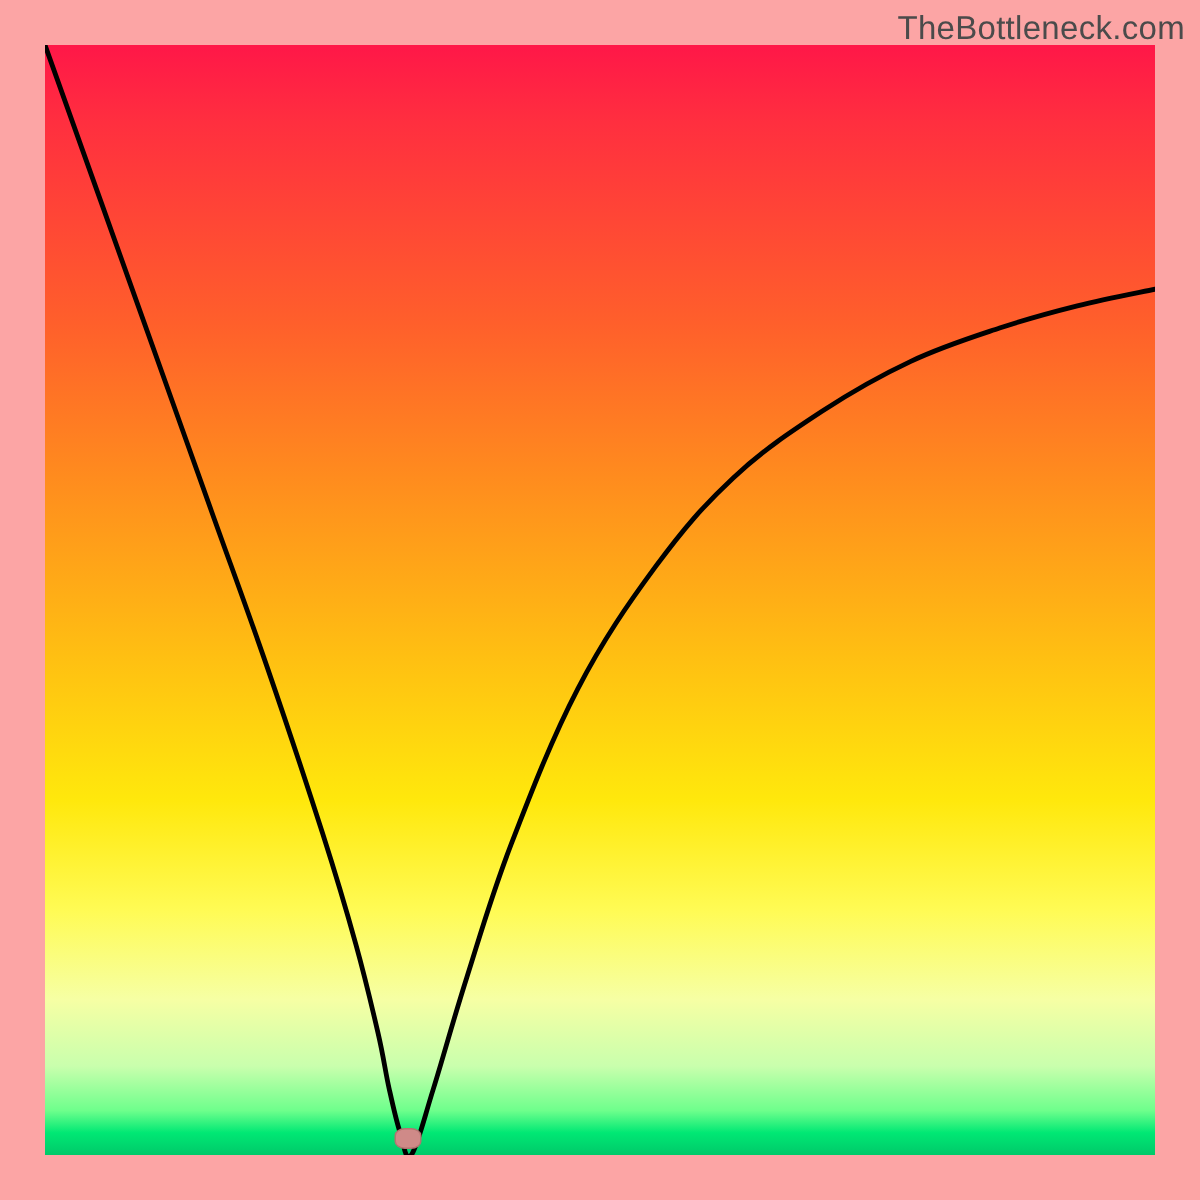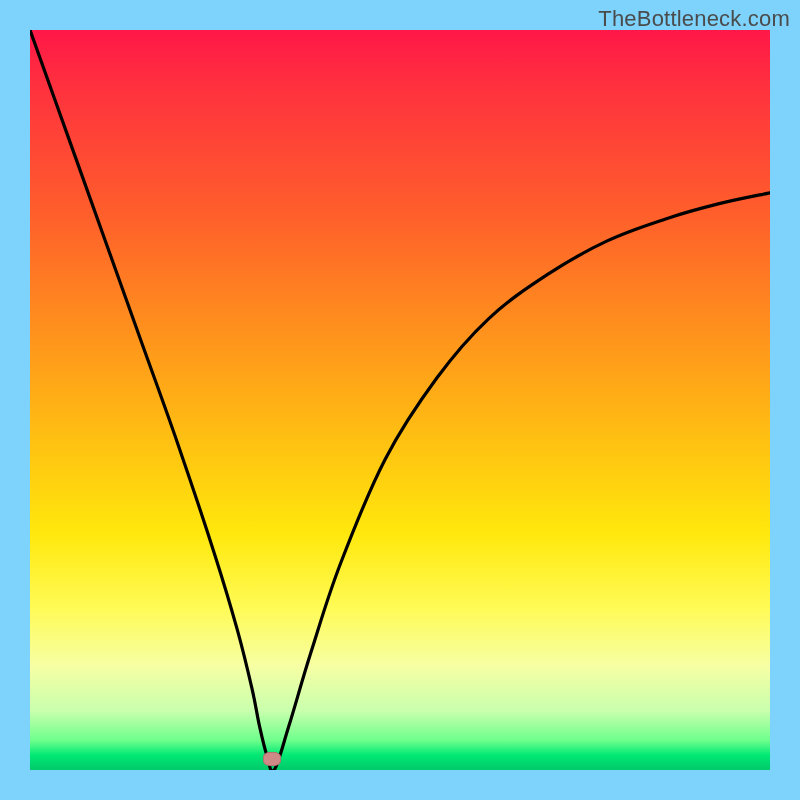--- a/index.html
+++ b/index.html
@@ -8,21 +8,21 @@
     width: 800px;
     height: 800px;
     overflow: hidden;
     background: #000;
     font-family: Arial, Helvetica, sans-serif;
   }
   .frame {
     position: relative;
     width: 800px;
     height: 800px;
-    background: #7dd3fc;
+    background: #fca5a5;
   }
   .plot-area {
     position: absolute;
     left: 30px;
     top: 30px;
     width: 740px;
     height: 740px;
     overflow: hidden;
   }
   .gradient-bg {

